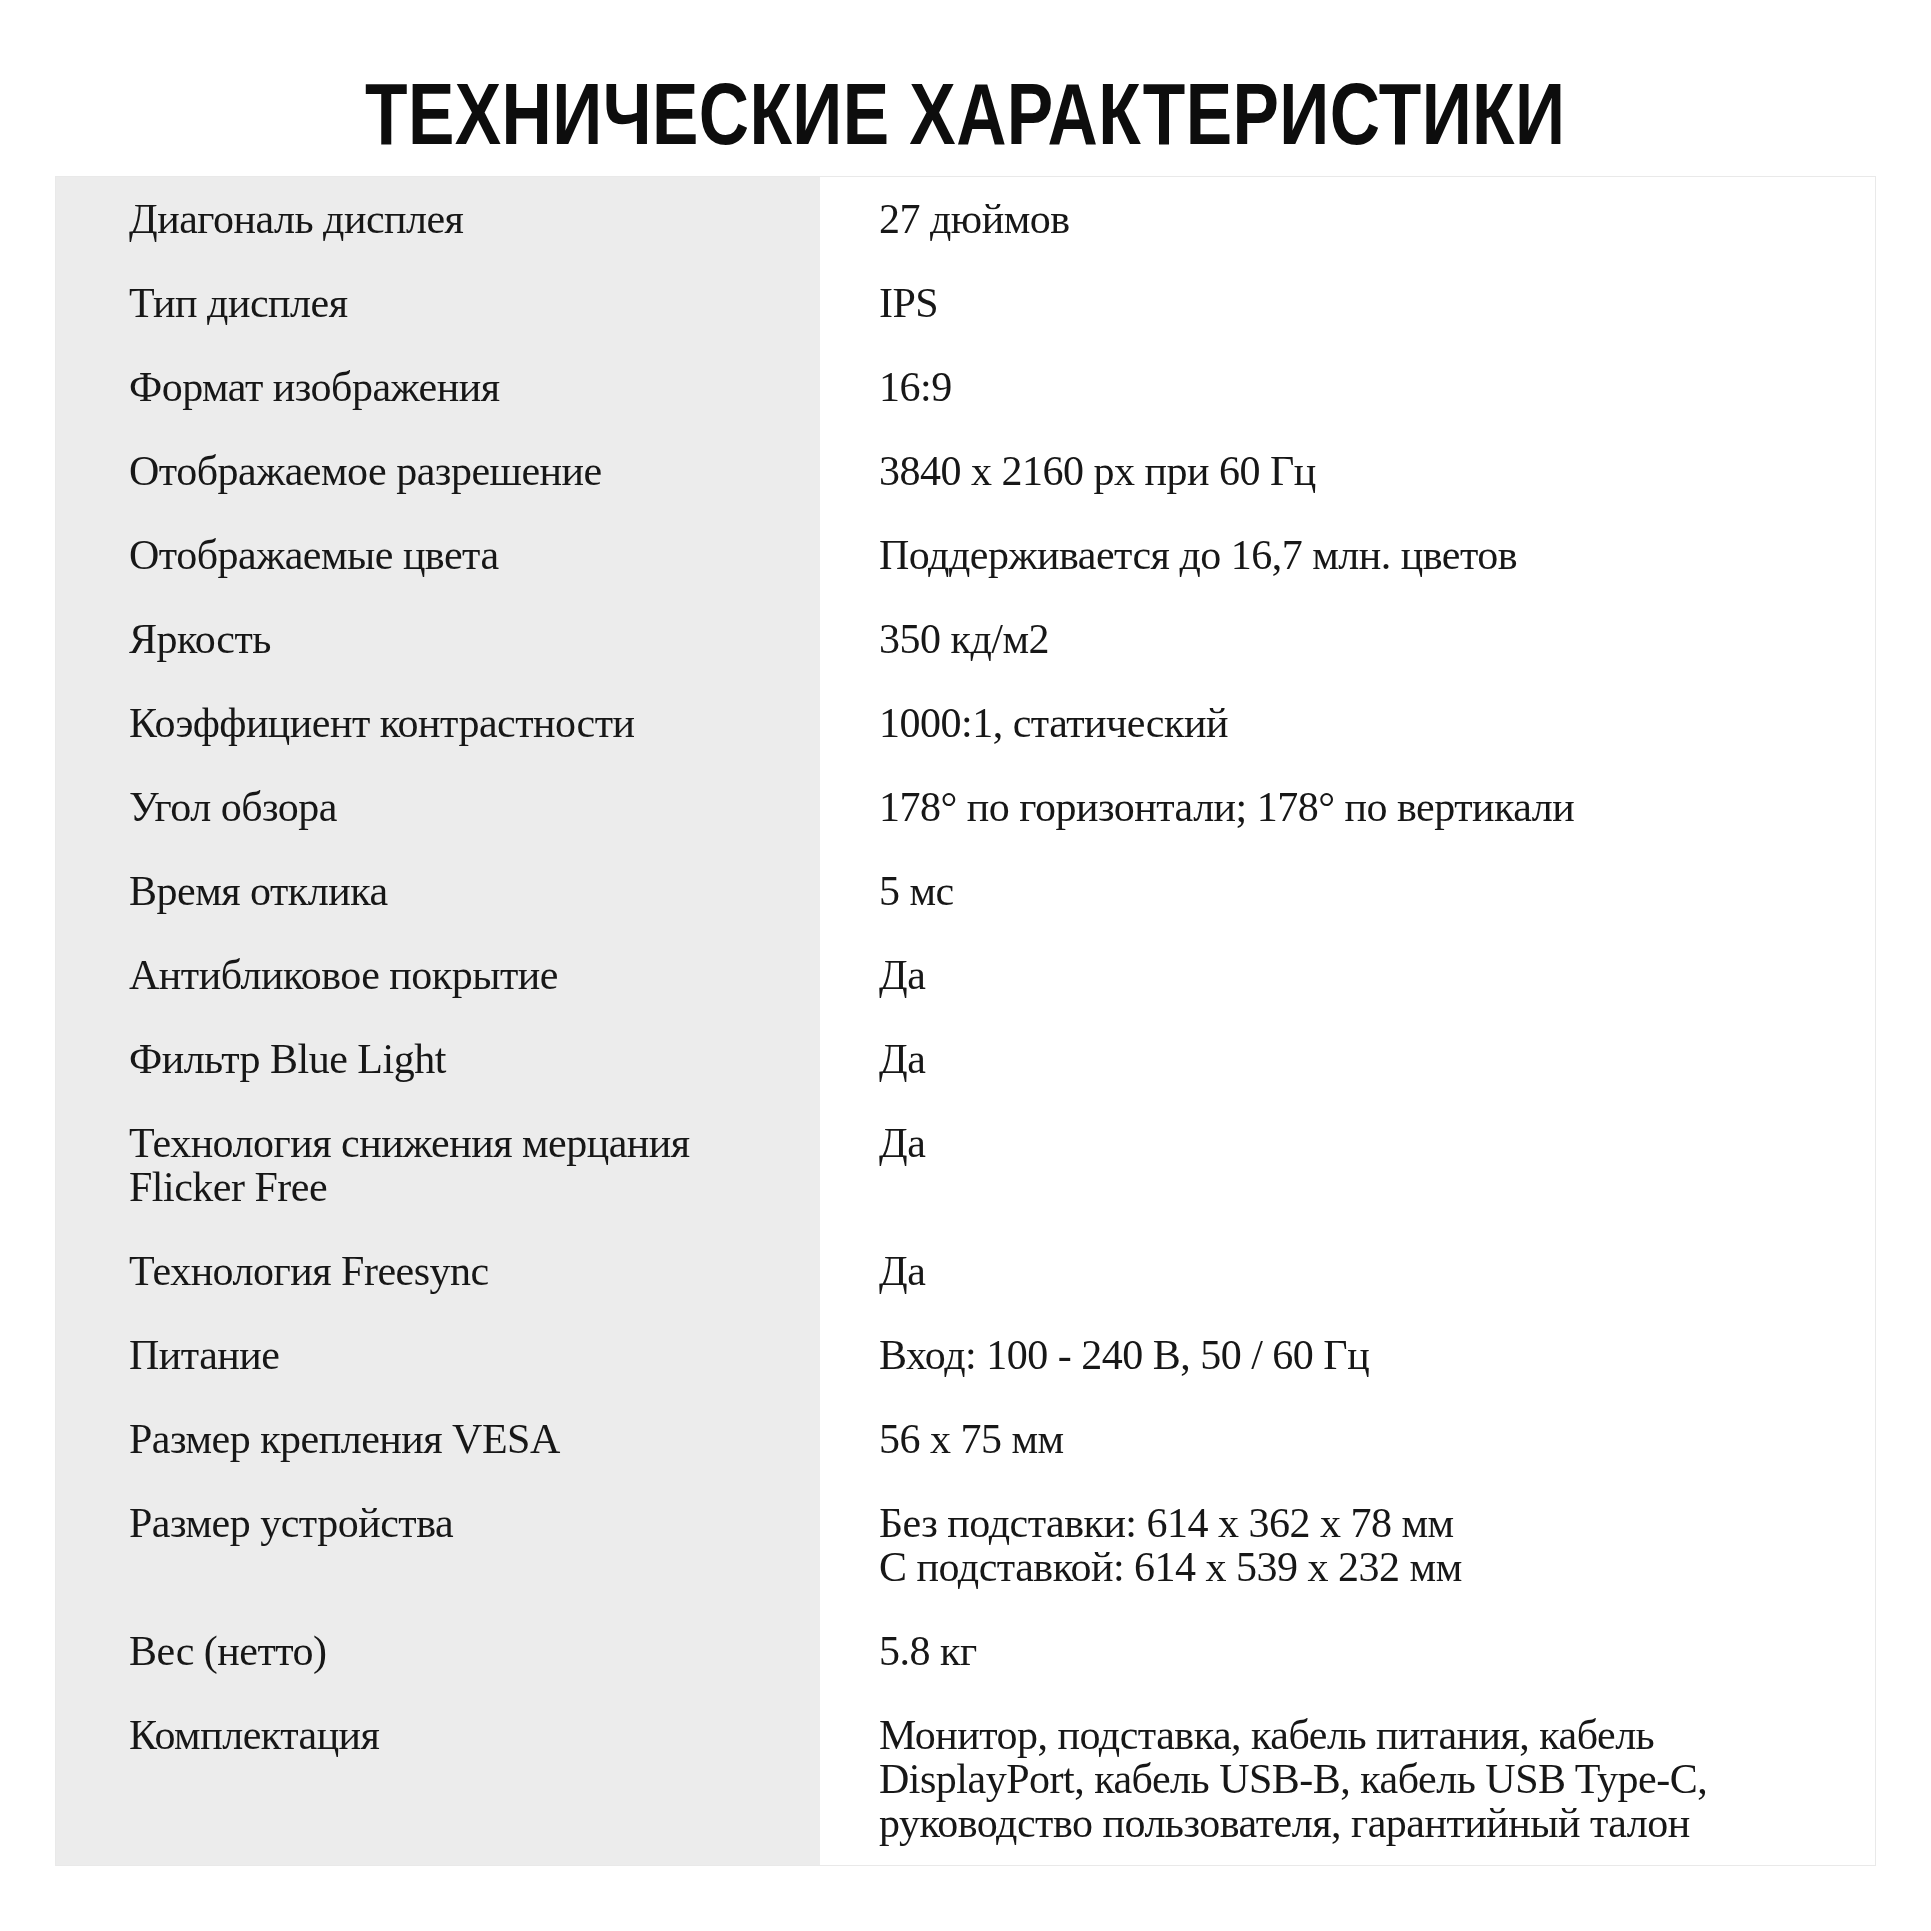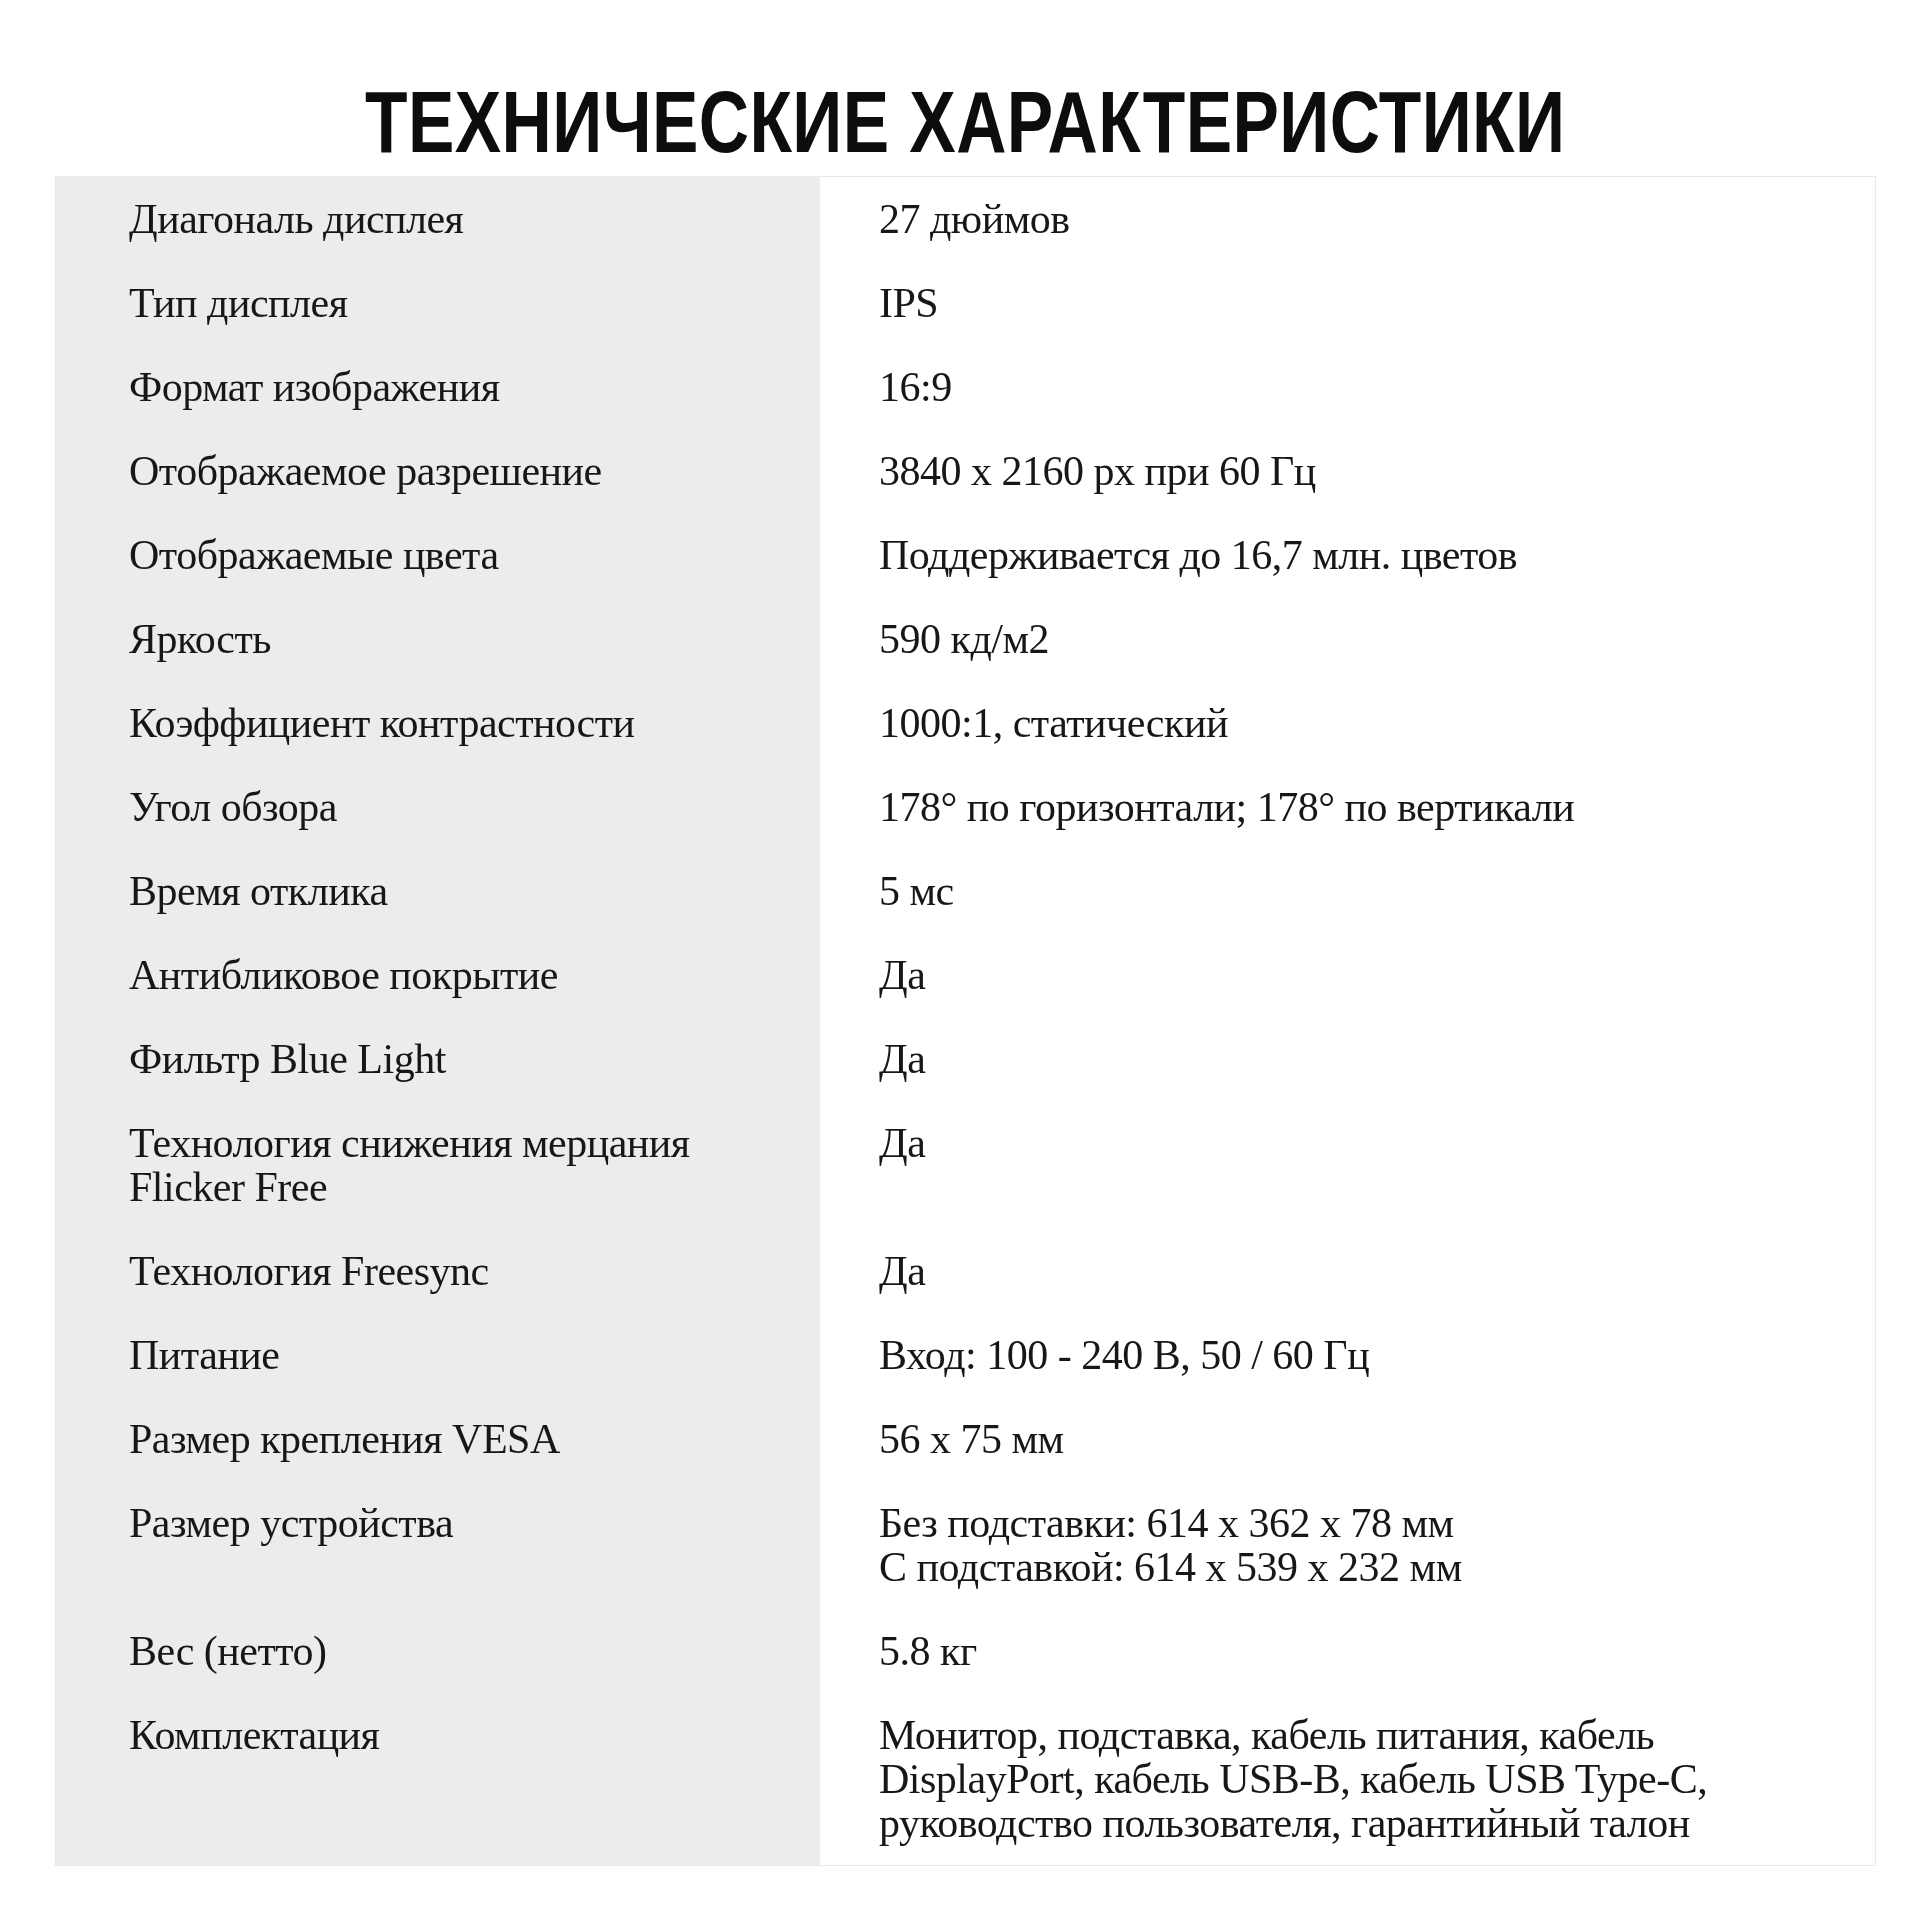--- a/index.html
+++ b/index.html
@@ -15,21 +15,21 @@
   body {
     width: 1931px;
     height: 1931px;
     background: var(--page-bg);
     font-family: "Liberation Sans", sans-serif;
     position: relative;
     overflow: hidden;
   }
   .page-title {
     position: absolute;
-    top: 76px;
+    top: 68px;
     left: 0;
     width: 1931px;
     text-align: center;
     margin: 0;
     font-size: 87px;
     line-height: 92px;
     font-weight: bold;
     color: var(--title-text);
     white-space: nowrap;
   }
@@ -97,21 +97,21 @@
     <div class="cell value">3840 x 2160 px при 60 Гц</div>
   </div>
 
   <div class="spec-row">
     <div class="cell label">Отображаемые цвета</div>
     <div class="cell value">Поддерживается до 16,7 млн. цветов</div>
   </div>
 
   <div class="spec-row">
     <div class="cell label">Яркость</div>
-    <div class="cell value">590 кд/м2</div>
+    <div class="cell value">350 кд/м2</div>
   </div>
 
   <div class="spec-row">
     <div class="cell label">Коэффициент контрастности</div>
     <div class="cell value">1000:1, статический</div>
   </div>
 
   <div class="spec-row">
     <div class="cell label">Угол обзора</div>
     <div class="cell value">178° по горизонтали; 178° по вертикали</div>

